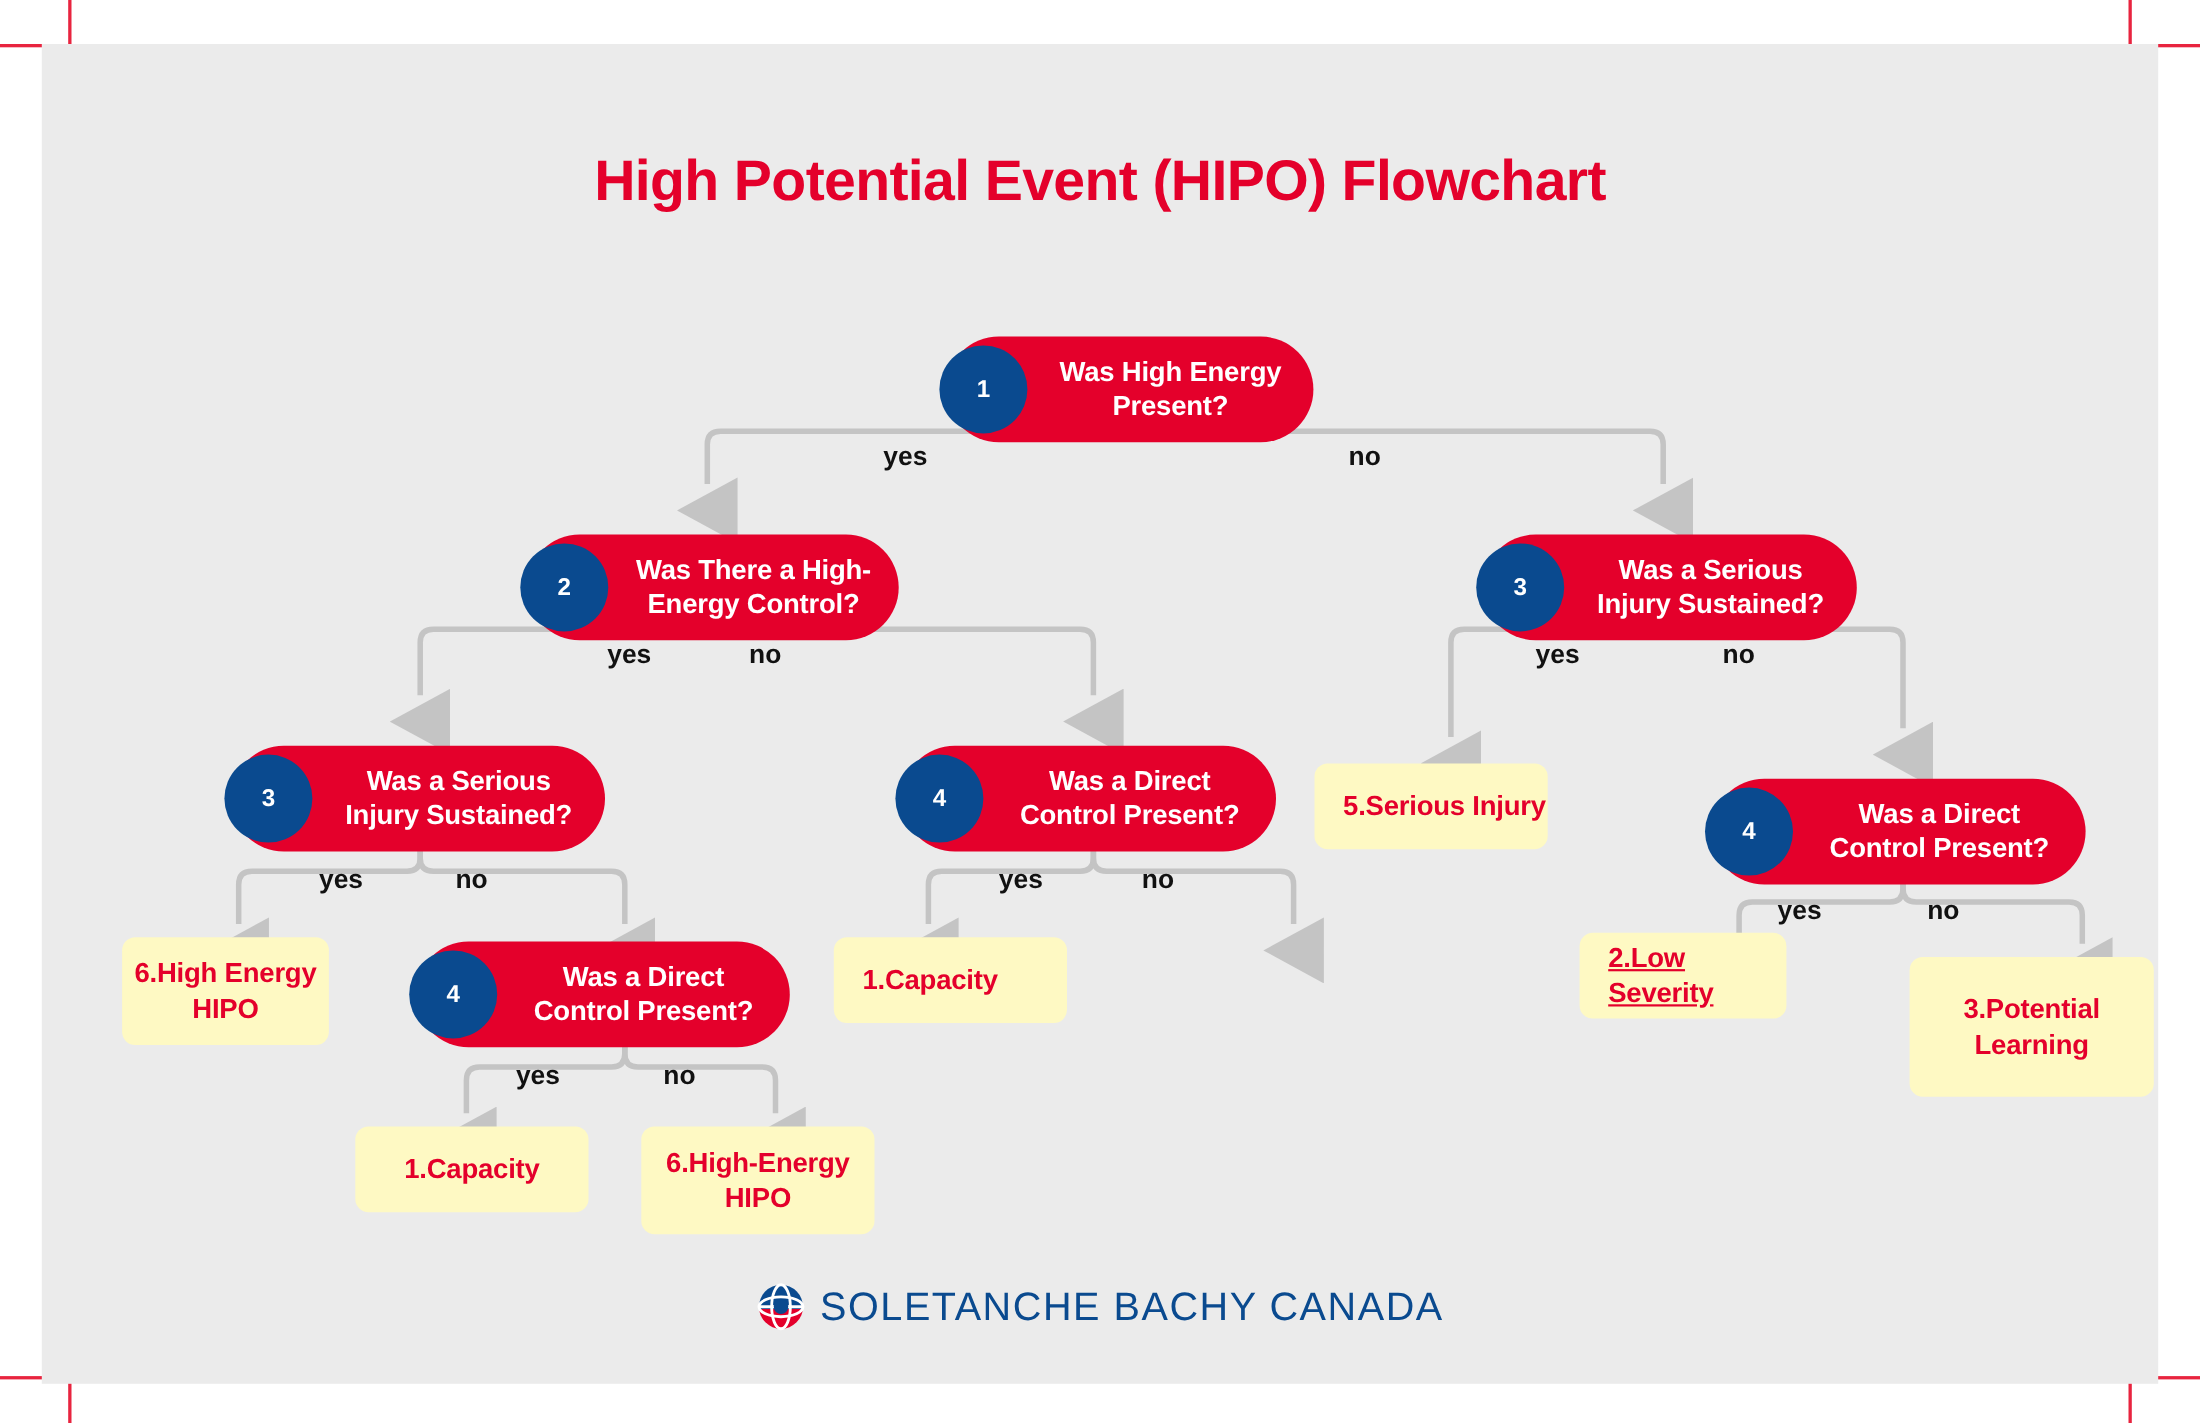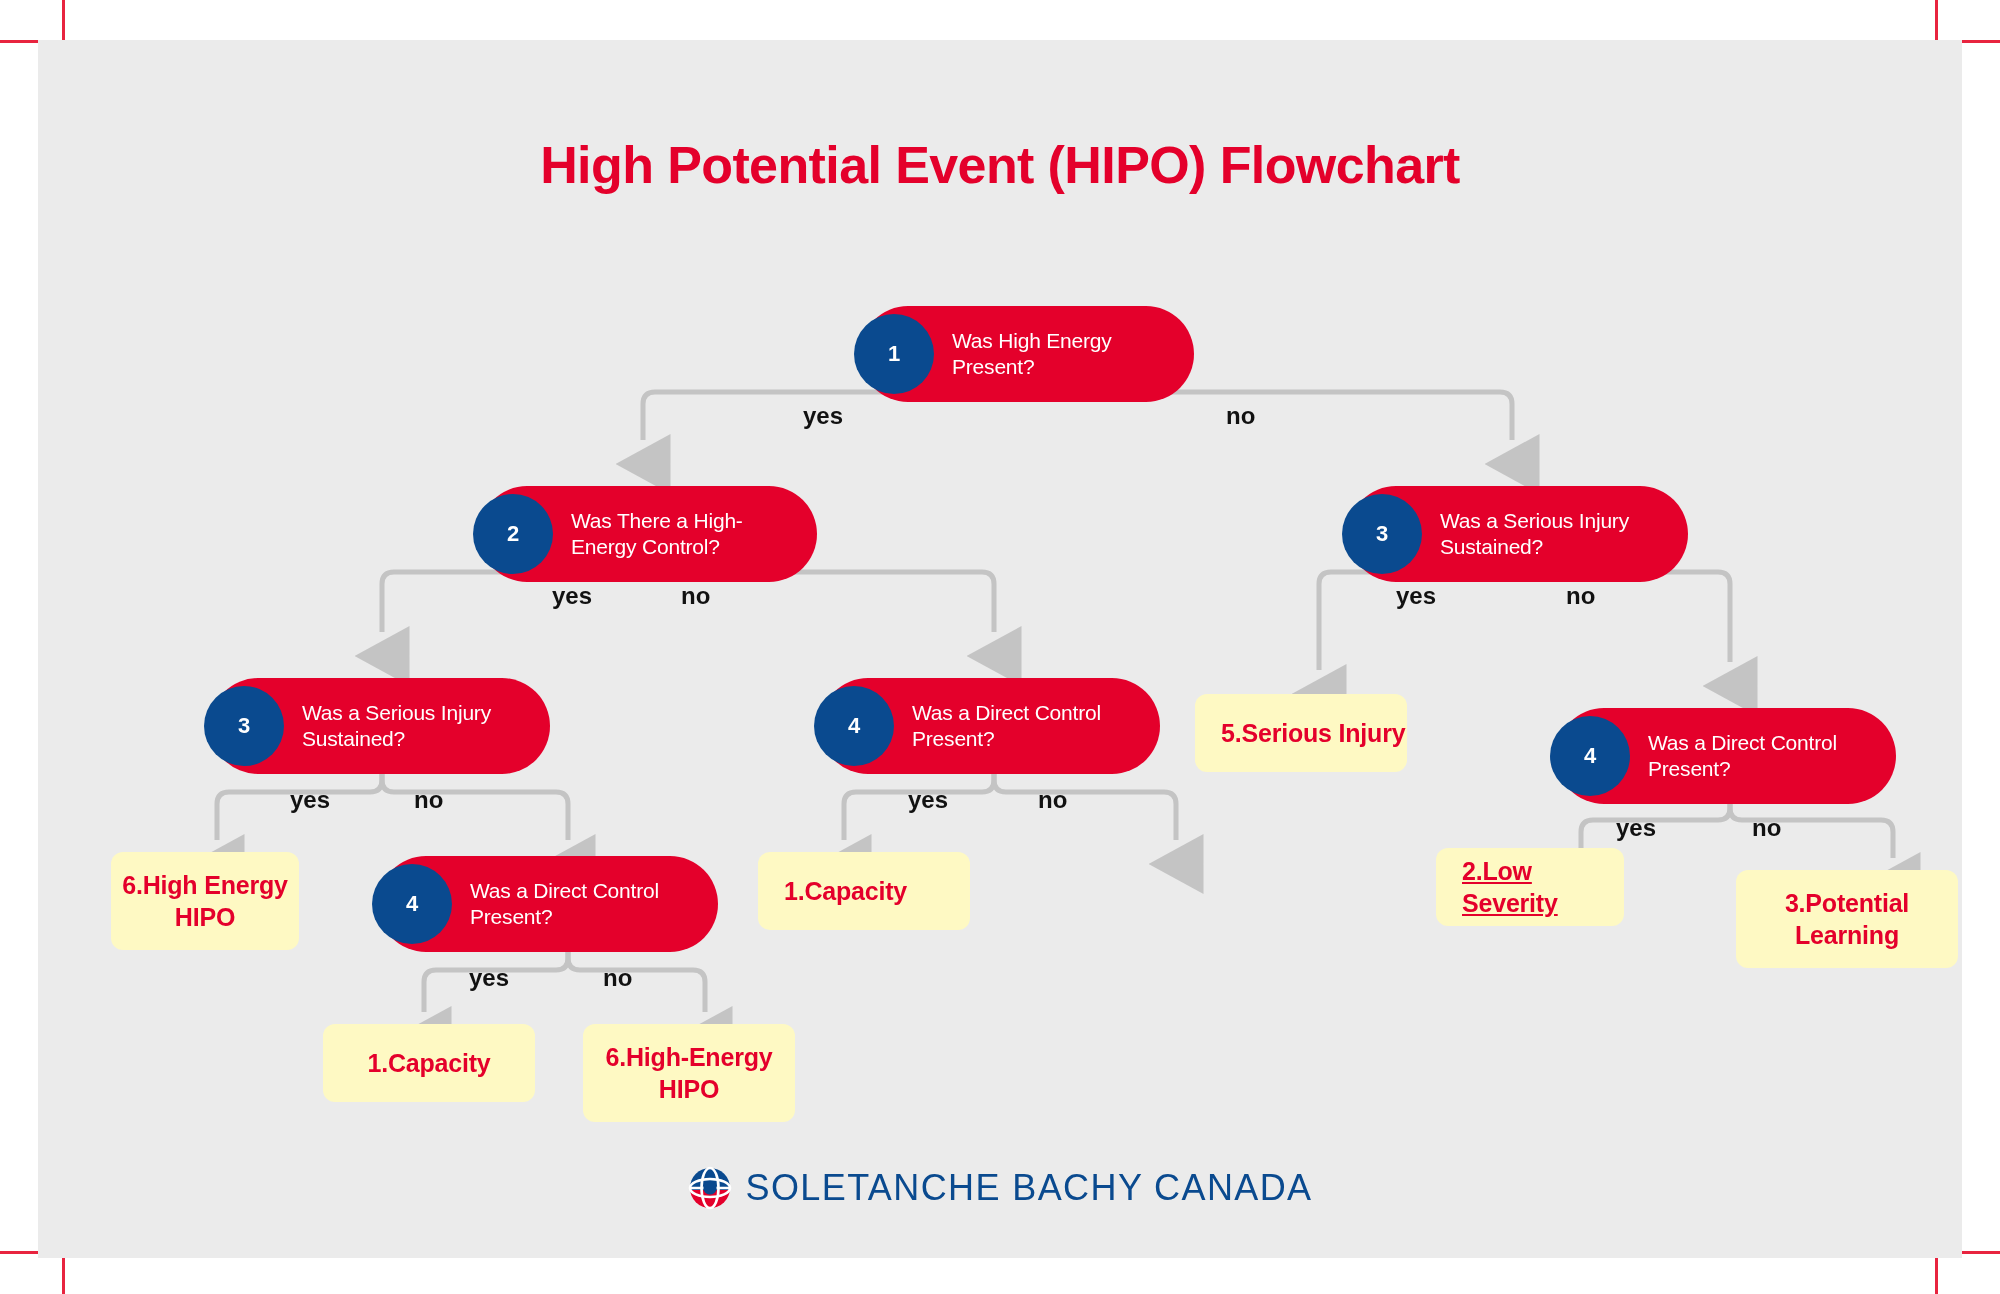--- a/index.html
+++ b/index.html
@@ -23,22 +23,22 @@
   
   #wires{position:absolute;left:0;top:0;width:1924px;height:1218px;}
 
   
   .node{position:absolute;background:#e4002b;border-radius:80px;
         display:flex;align-items:center;box-sizing:border-box;}
   .node .badge{position:absolute;left:-6px;top:50%;transform:translateY(-50%);
         width:80px;height:80px;border-radius:50%;background:#0a4a8f;
         color:#ffffff;font-size:22px;font-weight:bold;
         display:flex;align-items:center;justify-content:center;}
-  .node .qtext{margin-left:92px;color:#ffffff;font-size:21px;font-weight:normal;
-        line-height:1.26;padding-right:18px;letter-spacing:-0.2px;}
+  .node .qtext{margin-left:92px;color:#ffffff;font-size:25px;font-weight:bold;
+        line-height:1.26;padding-right:18px;letter-spacing:-0.2px;text-align:center;}
 
   
   .term{position:absolute;background:#fef9c3;border-radius:12px;
         display:flex;align-items:center;box-sizing:border-box;
         color:#e4002b;font-size:25px;font-weight:bold;line-height:1.3;
         letter-spacing:-0.2px;}
   .term.center{justify-content:center;text-align:center;}
   .term.left{justify-content:flex-start;text-align:left;padding-left:26px;}
 
   
@@ -151,21 +151,21 @@
 
   <div class="term left" style="left:1157px;top:654px;width:212px;height:78px;">5.Serious Injury</div>
 
   <div class="term center" style="left:73px;top:812px;width:188px;height:98px;">6.High Energy HIPO</div>
 
   <div class="term left" style="left:720px;top:812px;width:212px;height:78px;">1.Capacity</div>
 
 
   <div class="term left" style="left:1398px;top:808px;width:188px;height:78px;text-decoration:underline;">2.Low Severity</div>
 
-  <div class="term center" style="left:1698px;top:830px;width:222px;height:98px;">3.Potential Learning</div>
+  <div class="term center" style="left:1698px;top:830px;width:222px;height:127px;">3.Potential Learning</div>
 
   <div class="term center" style="left:285px;top:984px;width:212px;height:78px;">1.Capacity</div>
 
   <div class="term center" style="left:545px;top:984px;width:212px;height:98px;">6.High-Energy HIPO</div>
 
   <div class="elabel" style="left:765px;top:362px;">yes</div>
   <div class="elabel" style="left:1188px;top:362px;">no</div>
 
   <div class="elabel" style="left:514px;top:542px;">yes</div>
   <div class="elabel" style="left:643px;top:542px;">no</div>

